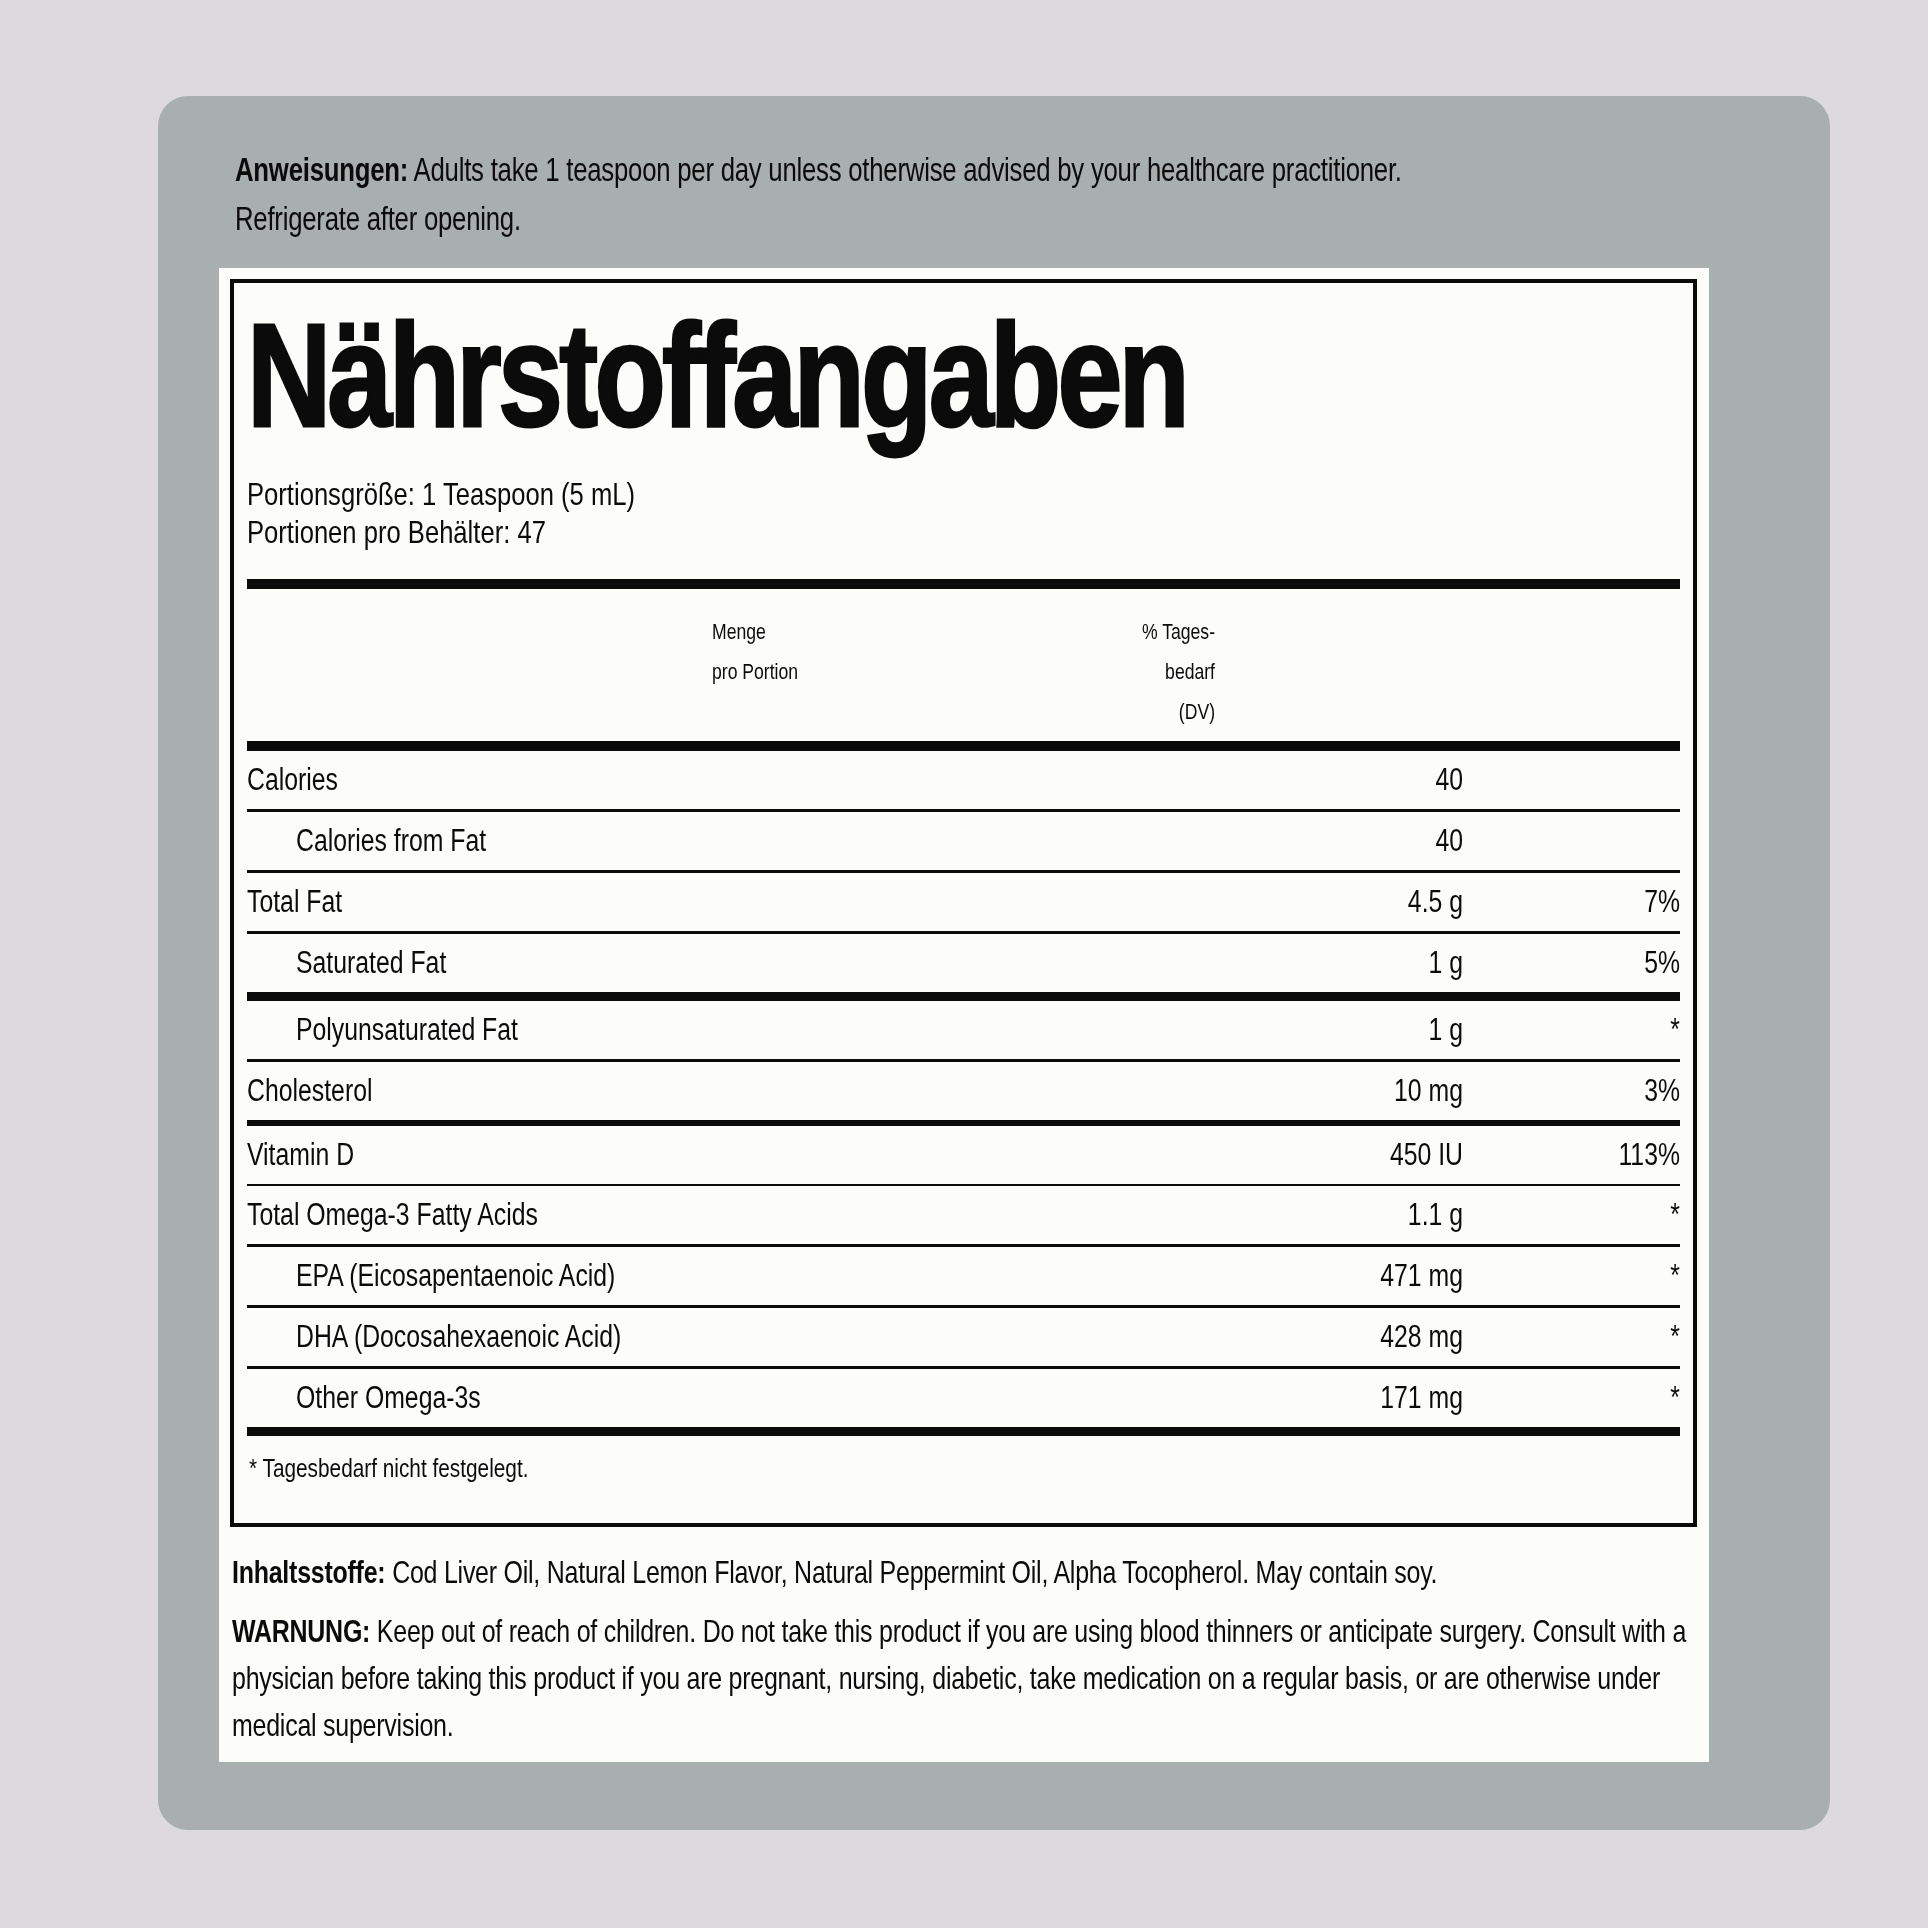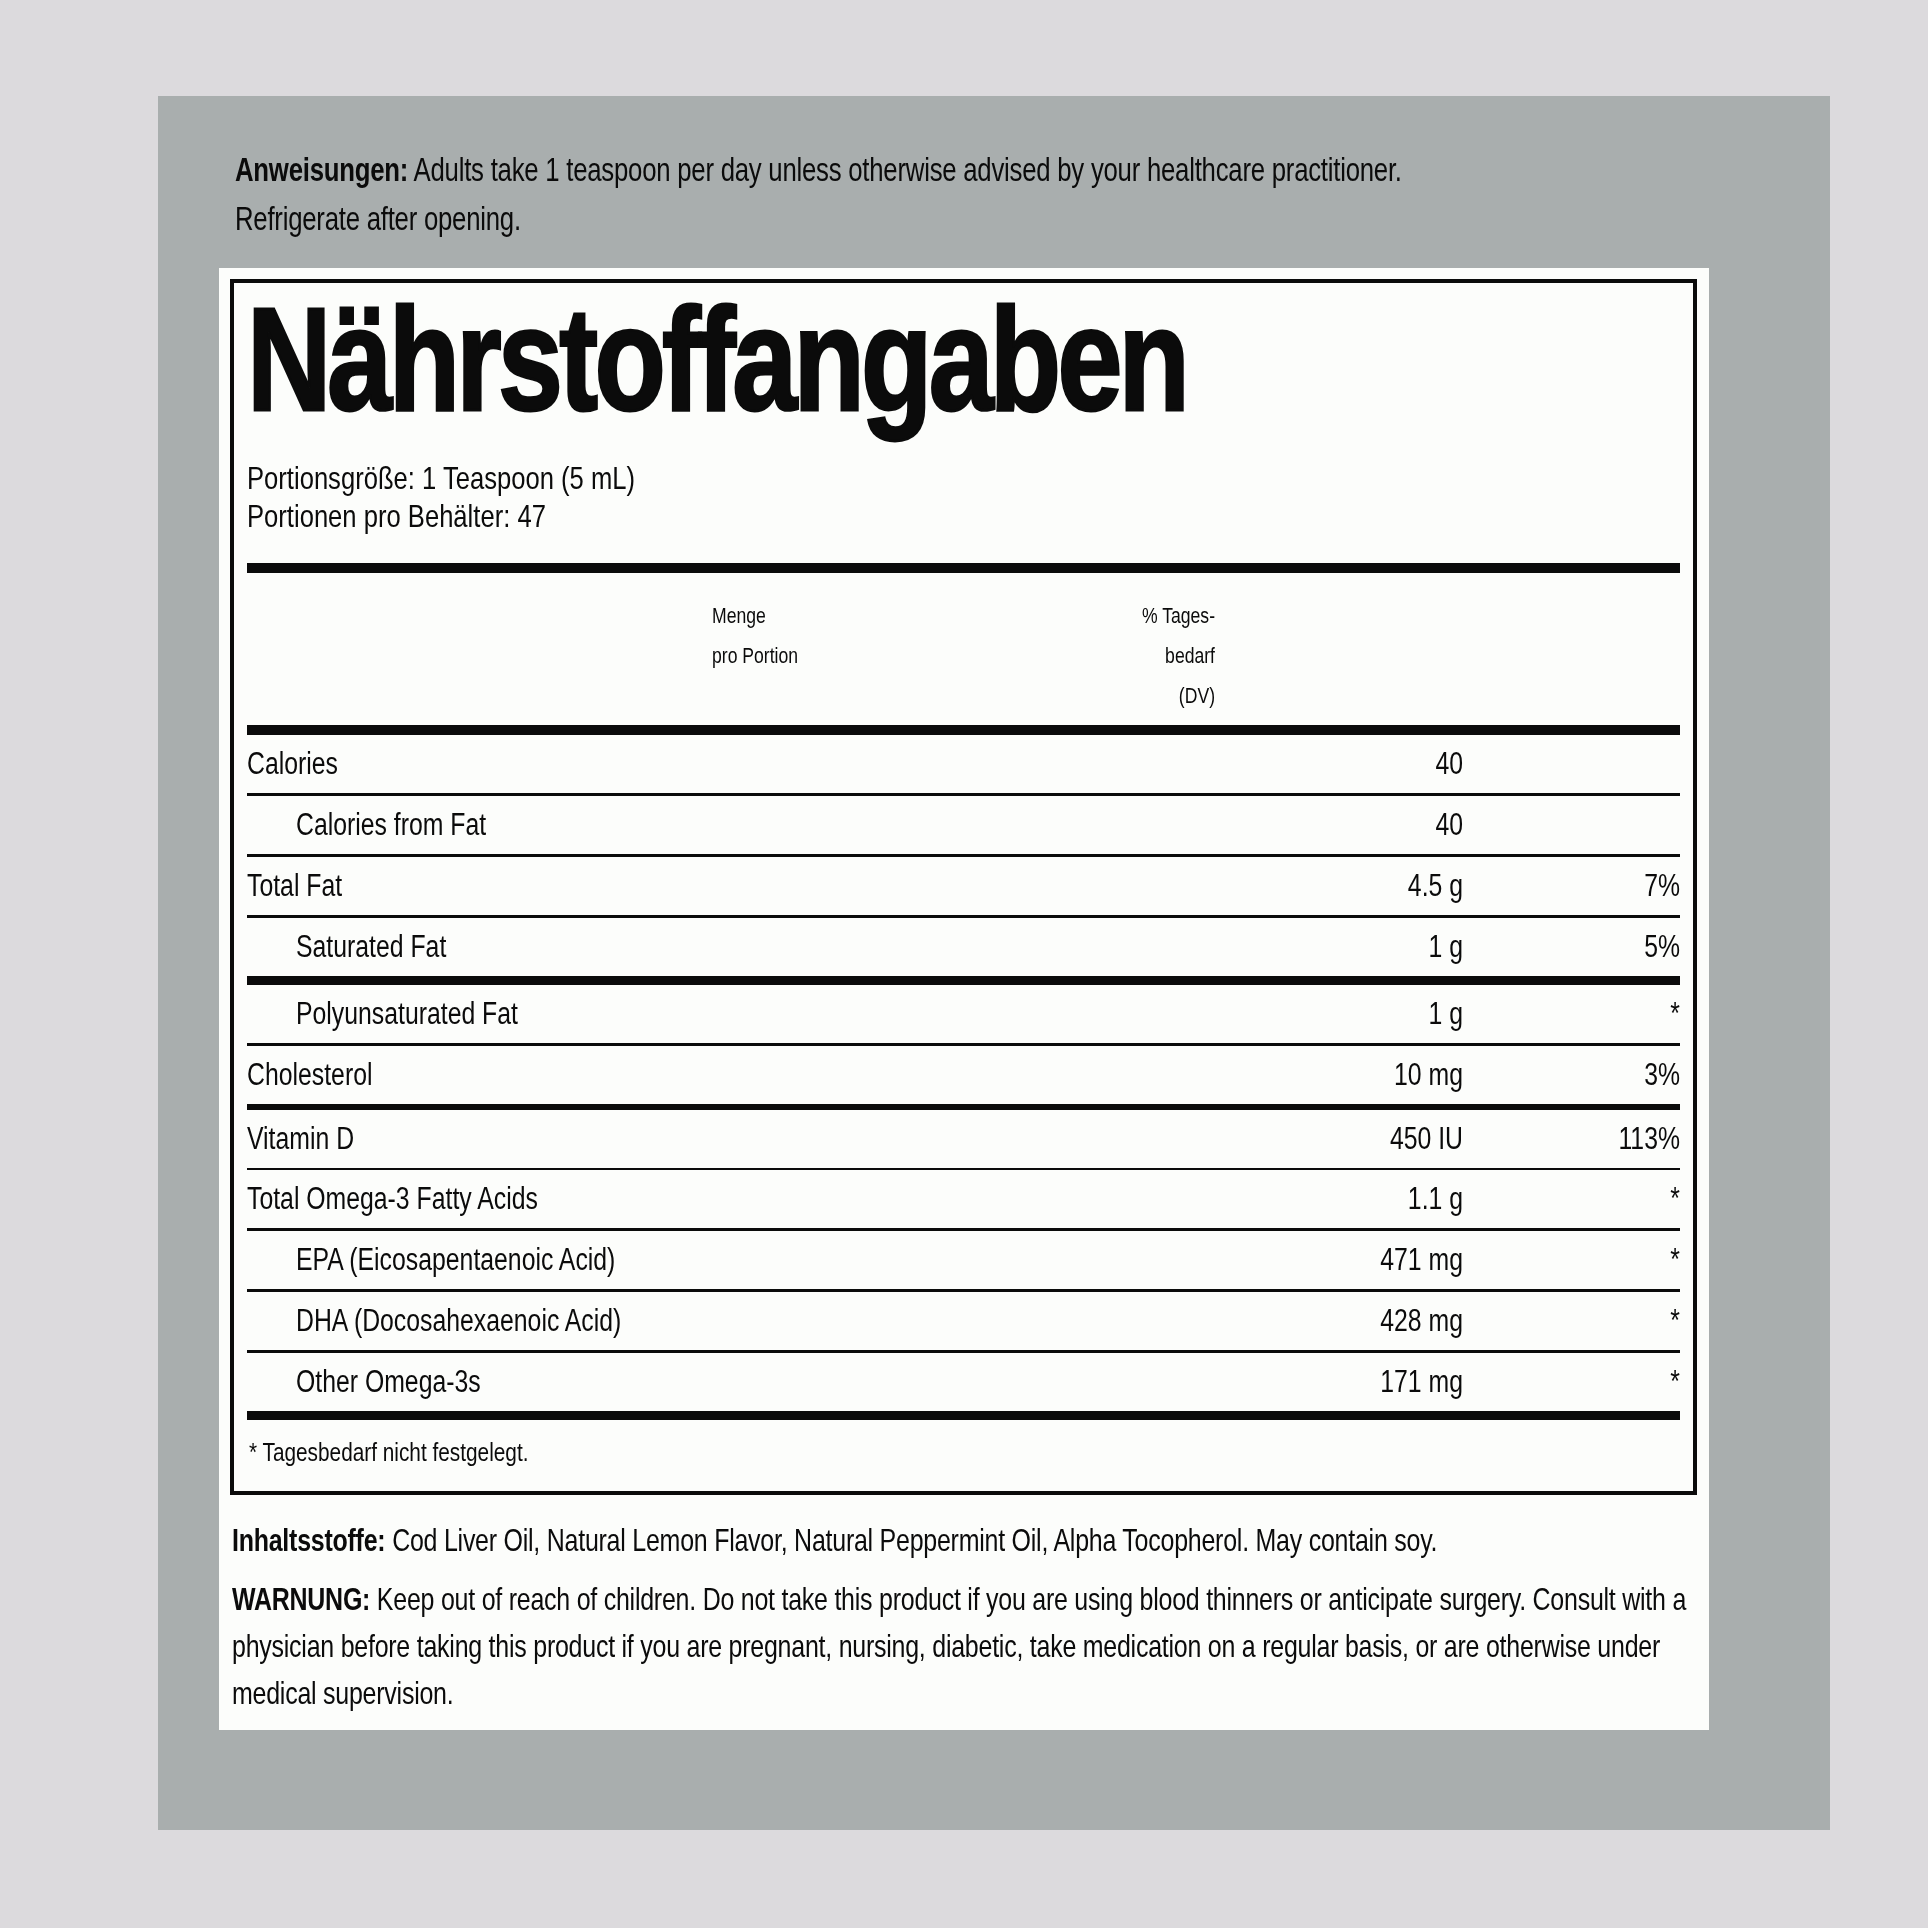--- a/index.html
+++ b/index.html
@@ -14,20 +14,21 @@
     background:var(--page_bg);
     font-family:"Liberation Sans","DejaVu Sans",sans-serif;
     color:var(--ink);
     position:relative;
     overflow:hidden;
   }
   .panel{
     position:absolute;left:158px;top:96px;width:1672px;height:1734px;
     background:var(--panel_bg);
     overflow:hidden;
+    border-radius:30px;
   }
   
   .cx{display:inline-block;transform:scaleX(0.8);transform-origin:left center;white-space:nowrap;}
   .cx-r{display:block;transform:scaleX(0.8);transform-origin:right center;white-space:nowrap;}
   .para{transform:scaleX(0.78);transform-origin:left top;}
 
   .instructions{
     margin:49px 0 0 77px;
     width:1959px;
     font-size:33px;line-height:49px;letter-spacing:-0.3px;
@@ -38,21 +39,21 @@
   .white-box{
     margin:24.5px 0 0 61px;
     width:1490px;
     background:var(--label_bg);
     padding:11.3px 11.3px 13px 11.3px;
   }
   .facts-box{
     border:4.7px solid var(--ink);
     width:1467px;
     background:var(--label_bg);
-    padding:0 13px;
+    padding:16px 13px;
   }
   .facts-title{
     margin-top:3.8px;
     font-size:146px;line-height:146px;font-weight:bold;letter-spacing:-4.7px;
     transform:scaleX(0.8);transform-origin:left center;white-space:nowrap;
     -webkit-text-stroke:2.8px var(--ink);
   }
   .serving{font-size:32px;line-height:38px;}
   .serving.first{margin-top:26px;}
   .serving.second{}

